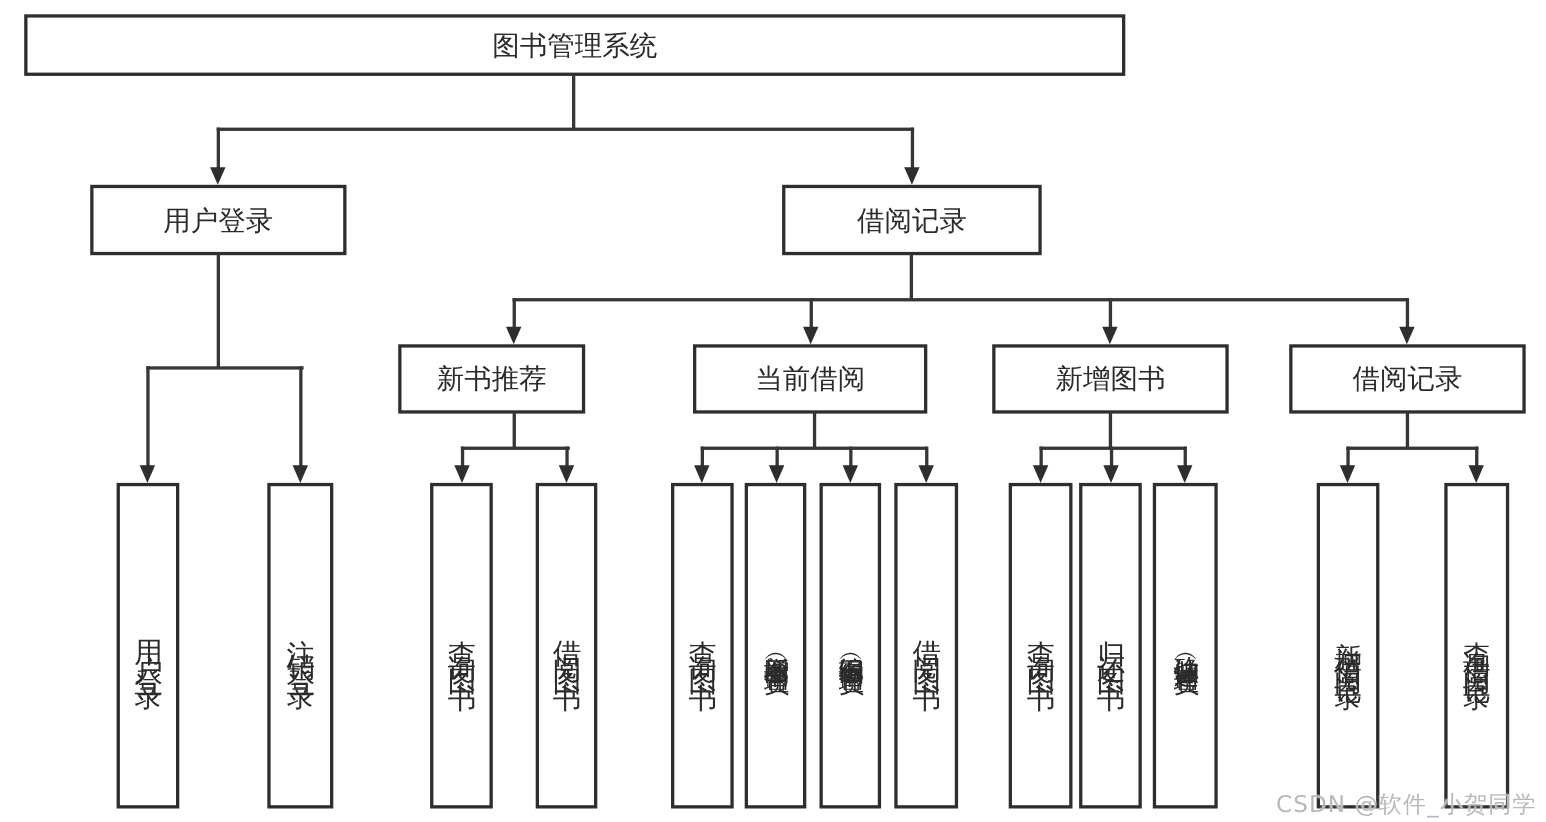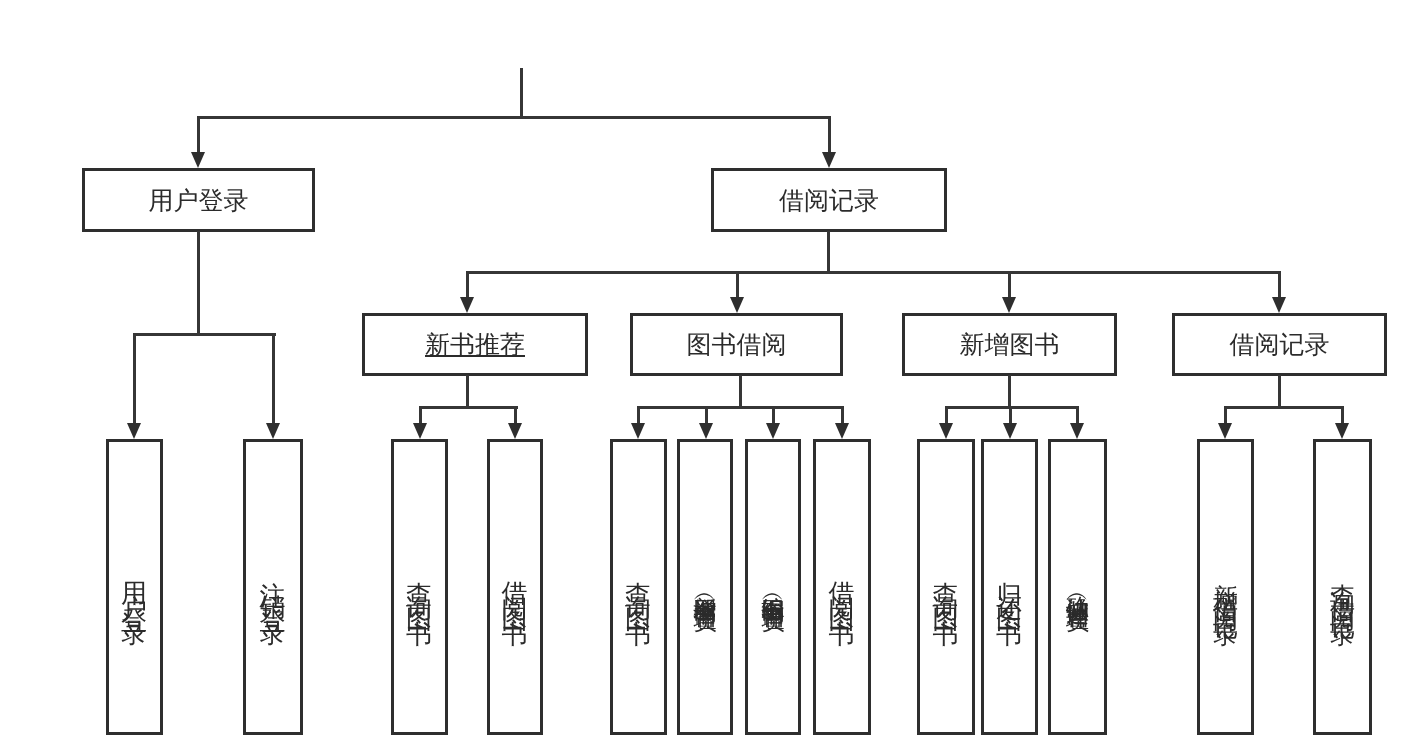--- a/index.html
+++ b/index.html
@@ -33,20 +33,23 @@
     position:absolute; right:8px; bottom:2px;
     font-size:21px; color:#b8b8b8; letter-spacing:1px;
     text-shadow:0 0 2px #ffffff;
   }
 </style>
 </head>
 <body>
 
 <div id="canvas">
 
+  <div class="box" style="left:22px; top:13px; width:1001px; height:56px;">
+    <span>图书管理系统</span>
+  </div>
 
   <div class="vl" style="left:520px; top:68px; height:50px;"></div>
   <div class="hl" style="left:197px; top:116px; width:634px;"></div>
   <div class="vl" style="left:197px; top:116px; height:40px;"></div>
   <div class="ah" style="left:191px; top:152px;"></div>
   <div class="vl" style="left:828px; top:116px; height:40px;"></div>
   <div class="ah" style="left:822px; top:152px;"></div>
 
   <div class="box" style="left:82px; top:168px; width:233px; height:64px;">
     <span>用户登录</span>
@@ -66,25 +69,25 @@
   <div class="hl" style="left:466px; top:271px; width:814px;"></div>
   <div class="vl" style="left:466px; top:271px; height:30px;"></div>
   <div class="ah" style="left:460px; top:297px;"></div>
   <div class="vl" style="left:736px; top:271px; height:30px;"></div>
   <div class="ah" style="left:730px; top:297px;"></div>
   <div class="vl" style="left:1008px; top:271px; height:30px;"></div>
   <div class="ah" style="left:1002px; top:297px;"></div>
   <div class="vl" style="left:1278px; top:271px; height:30px;"></div>
   <div class="ah" style="left:1272px; top:297px;"></div>
 
-  <div class="box" style="left:362px; top:313px; width:226px; height:63px;text-decoration:underline;">
+  <div class="box" style="left:362px; top:313px; width:170px; height:63px;">
     <span>新书推荐</span>
   </div>
   <div class="box" style="left:630px; top:313px; width:213px; height:63px;">
-    <span>图书借阅</span>
+    <span>当前借阅</span>
   </div>
   <div class="box" style="left:902px; top:313px; width:215px; height:63px;">
     <span>新增图书</span>
   </div>
   <div class="box" style="left:1172px; top:313px; width:215px; height:63px;">
     <span>借阅记录</span>
   </div>
 
   <div class="vl" style="left:466px; top:375px; height:33px;"></div>
   <div class="hl" style="left:419px; top:406px; width:99px;"></div>
@@ -157,14 +160,15 @@
     <span>确认归还（管理员）</span>
   </div>
 
   <div class="box vbox v6" style="left:1197px; top:439px; width:57px; height:296px;">
     <span>新增借阅记录</span>
   </div>
   <div class="box vbox v6" style="left:1313px; top:439px; width:59px; height:296px;">
     <span>查询借阅记录</span>
   </div>
 
+  <div class="watermark">CSDN @软件_小贺同学</div>
 
 </div>
 
 </body></html>

